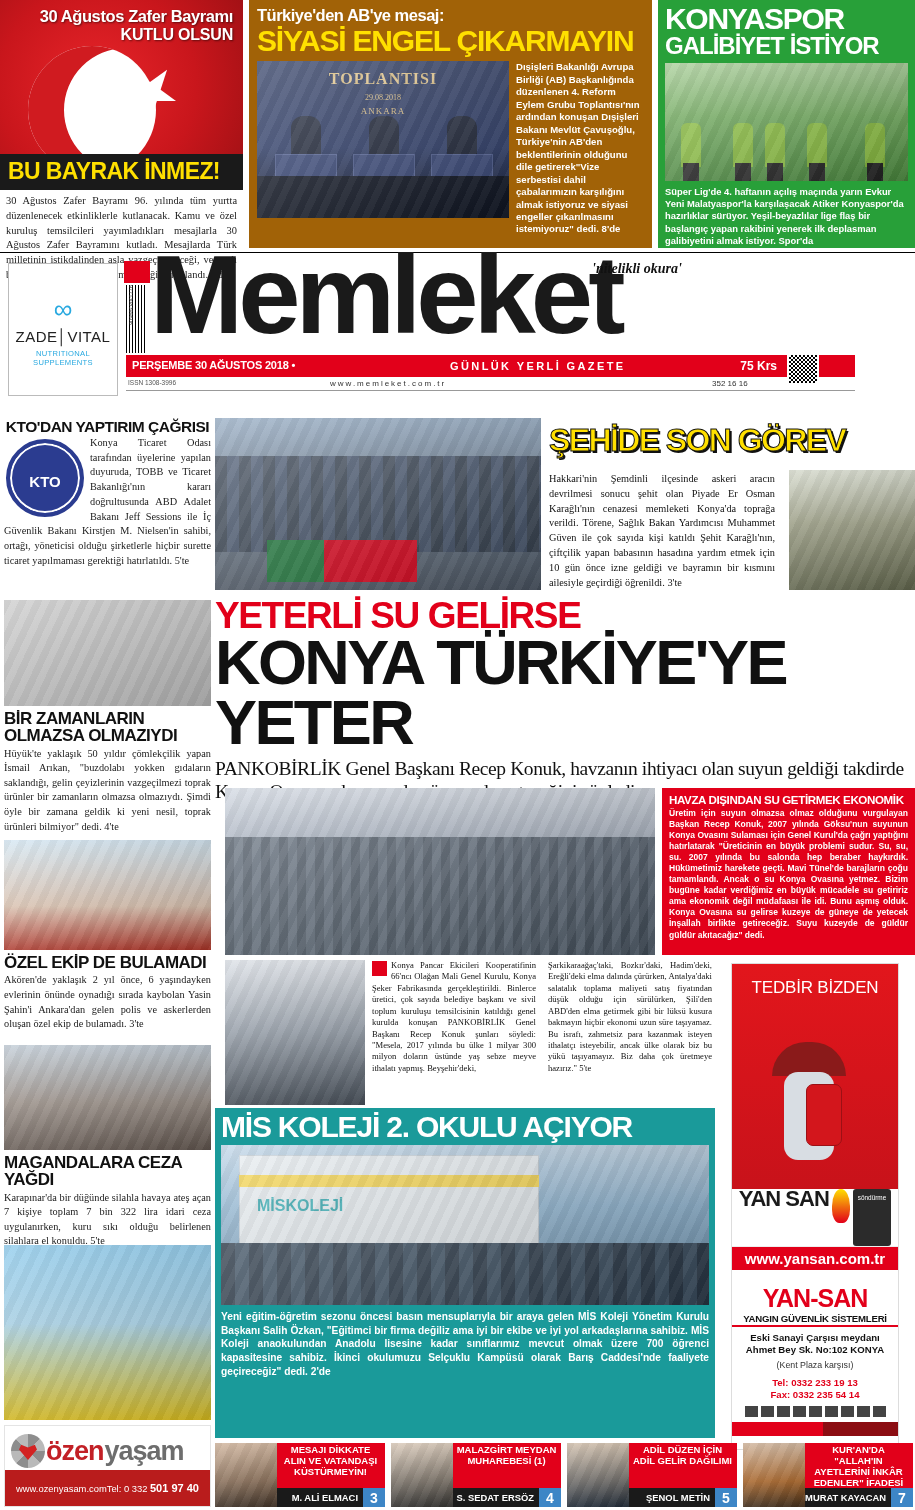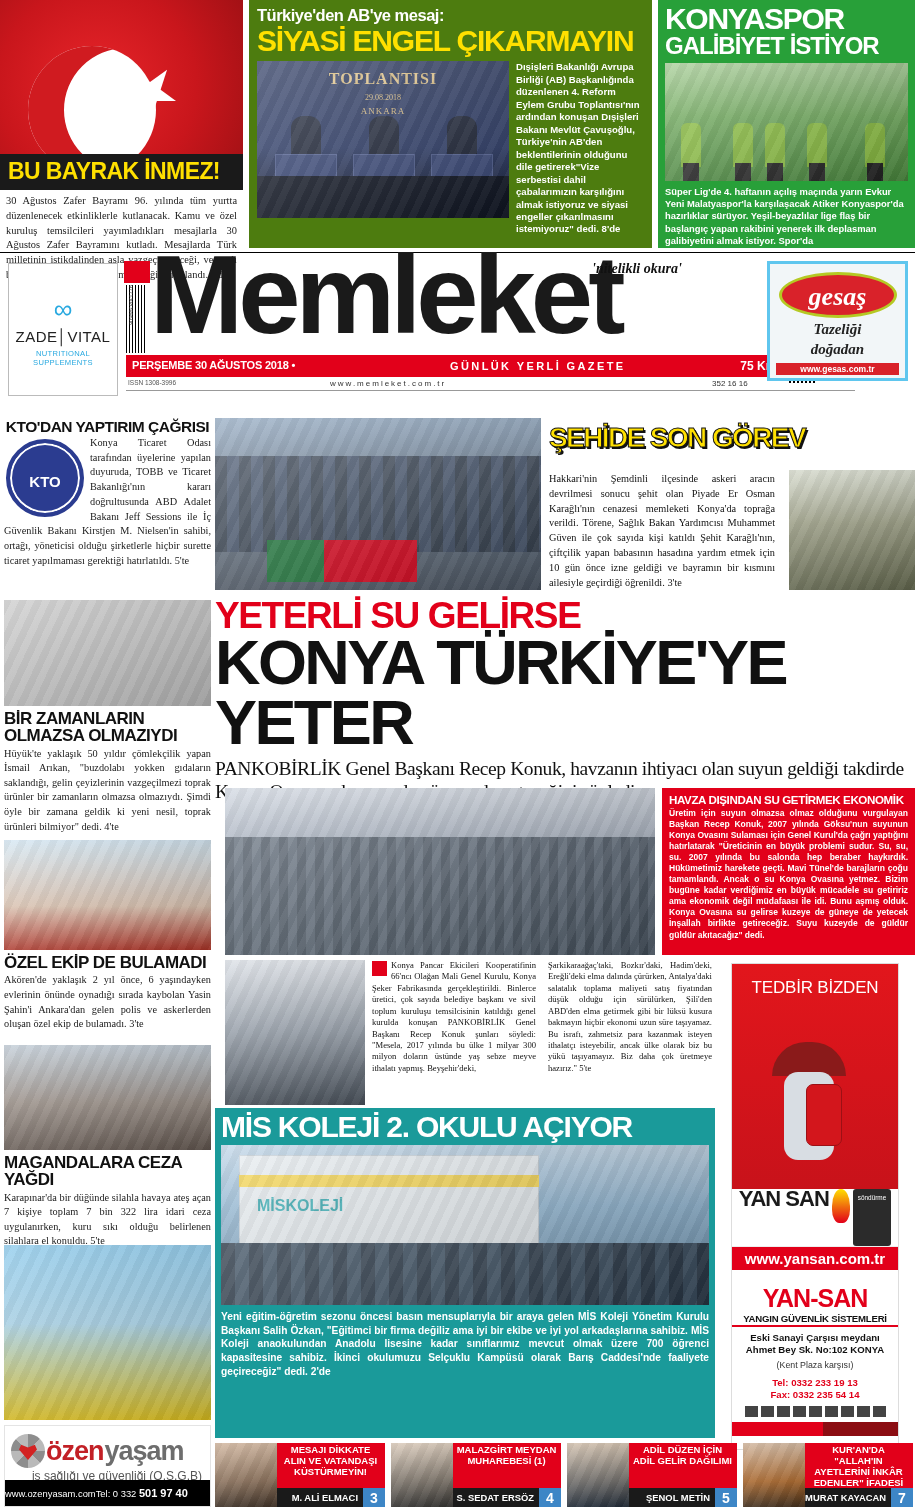--- a/index.html
+++ b/index.html
@@ -44,21 +44,21 @@
   .flag-head { position:relative; z-index:5; padding:7px 10px 0; text-align:right; }
   .flag-head .l1{ color:#fff; font-size:16.5px; font-weight:bold; letter-spacing:-.4px; line-height:1.1; text-shadow:1px 1px 2px rgba(0,0,0,.5); }
   .flag-head .l2{ color:#fff; font-size:16px; font-weight:bold; letter-spacing:-.2px; line-height:1.25; text-shadow:1px 1px 2px rgba(0,0,0,.5); }
   #flag-banner{ position:absolute; left:0; bottom:0; width:243px; background:#1a1a1a; padding:4px 8px 5px;
     z-index:6; }
   #flag-banner span{ color:#ffe000; font-size:23px; font-weight:bold; letter-spacing:-.6px; display:block; }
   #flag-text{ position:absolute; left:0; top:194px; width:243px; padding:0 6px;
     font-family:"Liberation Serif", serif; font-size:10.4px; line-height:1.42; color:#1a1a1a; text-align:justify; }
 
   
-  #ab-story{ position:absolute; left:249px; top:0; width:403px; height:248px; background:#4d7c0f; padding:6px 8px 8px; }
+  #ab-story{ position:absolute; left:249px; top:0; width:403px; height:248px; background:#a16207; padding:6px 8px 8px; }
   #ab-story .kicker{ color:#fff; font-size:16.5px; font-weight:bold; letter-spacing:-.5px; }
   #ab-story .head{ color:#ffe000; font-size:30px; font-weight:bold; letter-spacing:-1.2px; line-height:.98; margin:1px 0 6px; }
   #ab-body{ display:flex; gap:7px; }
   #ab-photo{ width:252px; height:157px; flex:none;
     background:linear-gradient(180deg,#25335c 0%,#2c3c6b 55%,#1a2136 100%); position:relative; overflow:hidden;}
   #ab-photo .ttl{ position:absolute;top:9px;left:0;right:0;text-align:center;color:#e8c98a;font-family:"Liberation Serif",serif;font-size:16px;font-weight:bold;letter-spacing:1px;}
   #ab-photo .dt{ position:absolute;top:32px;left:0;right:0;text-align:center;color:#e8c98a;font-family:"Liberation Serif",serif;font-size:8px;}
   #ab-photo .ct{ position:absolute;top:45px;left:0;right:0;text-align:center;color:#e8c98a;font-family:"Liberation Serif",serif;font-size:9px;letter-spacing:1px;}
   #ab-photo .pod{position:absolute;bottom:38px;width:62px;height:26px;background:#3a4a7d;border:1px solid #55659a;}
   #ab-photo .fig{position:absolute;bottom:62px;width:30px;height:40px;background:#1c2438;border-radius:12px 12px 0 0;}
@@ -113,21 +113,21 @@
   #kto .bd{ font-family:"Liberation Serif",serif; font-size:10.3px; line-height:1.43; text-align:justify; color:#1a1a1a; }
 
   
   #sehide{ position:absolute; left:215px; top:418px; width:700px; height:172px; }
   #sehide-photo{ position:absolute; left:0; top:0; width:326px; height:172px;
     background:linear-gradient(180deg,#8ea6c0 0%,#6e7f92 40%,#4f5a68 100%); overflow:hidden;}
   #sehide-photo .coffin{ position:absolute; left:52px; bottom:8px; width:150px; height:42px;
      background:linear-gradient(90deg,#1e7a3c 0 38%,#e2001a 38% 100%); }
   #sehide-photo .crowdrow{ position:absolute; left:0; right:0; top:38px; height:96px;
      background: repeating-linear-gradient(90deg,#2f3a49 0 12px,#41506a 12px 24px); opacity:.85;}
-  #sehide .ttl{ position:absolute; left:334px; top:4px; color:#ffe000; font-size:28px; font-weight:bold;
+  #sehide .ttl{ position:absolute; left:334px; top:4px; color:#ffe000; font-size:32px; font-weight:bold;
      letter-spacing:-1.6px; -webkit-text-stroke:1px #111; text-shadow:2px 2px 0 #111;}
   #sehide .bd{ position:absolute; left:334px; top:54px; width:226px; font-family:"Liberation Serif",serif;
      font-size:10.3px; line-height:1.44; text-align:justify; color:#111;}
   #sehide-portrait{ position:absolute; left:574px; top:52px; width:126px; height:120px;
      background:linear-gradient(180deg,#cfd4c4 0%,#9a9d80 45%,#6d7256 100%); }
 
   
   #mainhead{ position:absolute; left:215px; top:597px; width:700px; }
   #mainhead .kick{ color:#e2001a; font-size:37px; font-weight:bold; letter-spacing:-1.4px; line-height:1;}
   #mainhead .big{ color:#111; font-size:63px; font-weight:bold; letter-spacing:-2.6px; line-height:.96; margin-top:-2px;}
@@ -196,22 +196,22 @@
   #ozen .lg{ display:flex; align-items:center; gap:1px; padding:8px 6px 0;}
   #ozen .gear{ width:34px; height:34px; border-radius:50%; background:
      conic-gradient(#8d8d8d 0 12%, #b9b9b9 12% 25%, #8d8d8d 25% 37%, #b9b9b9 37% 50%,
                     #8d8d8d 50% 62%, #b9b9b9 62% 75%, #8d8d8d 75% 87%, #b9b9b9 87% 100%);
      position:relative;}
   #ozen .gear:after{ content:""; position:absolute; left:8px; top:10px; width:18px; height:16px; background:#d32222;
      clip-path: polygon(50% 100%, 0 35%, 12% 5%, 50% 22%, 88% 5%, 100% 35%);}
   #ozen .o{ font-size:27px; font-weight:bold; color:#c22026; letter-spacing:-1px; line-height:1;}
   #ozen .y{ font-size:27px; font-weight:bold; color:#6d6d6d; letter-spacing:-1px; line-height:1;}
   #ozen .tag{ text-align:right; padding-right:8px; font-size:12px; color:#555; margin-top:1px;}
-  #ozen .bar{ position:absolute; left:0; bottom:0; width:100%; height:26px; background:#000000; color:#fff;
-     display:flex; align-items:center; justify-content:flex-start; font-size:9.4px;}
+  #ozen .bar{ position:absolute; left:0; bottom:0; width:100%; height:36px; background:#b91c1c; color:#fff;
+     display:flex; align-items:center; justify-content:center; font-size:9.4px;}
   #ozen .bar b{ font-size:11px; }
 
   
   #cols{ position:absolute; left:215px; top:1443px; width:700px; height:52px; display:flex; gap:6px;}
   .colbox{ width:170px; height:64px; position:relative; background:#e2001a; overflow:hidden;}
   .colbox .pic{ position:absolute; left:0; top:0; width:62px; height:64px;
       background:linear-gradient(180deg,#caa98c 0%,#8e6f55 60%,#4a3a2d 100%);}
   .colbox .hl{ position:absolute; left:64px; right:3px; top:2px; color:#fff; font-size:9.5px; font-weight:bold;
       text-align:center; line-height:1.15;}
   .colbox .ft{ position:absolute; left:62px; right:0; bottom:0; height:19px; background:#1a1a1a;
@@ -223,20 +223,24 @@
 </head>
 <body>
 
 <div class="page">
 
   <div id="top-band">
 
     <div id="flag-promo">
       <div class="crescent"></div>
       <div class="star"></div>
+      <div class="flag-head">
+        <div class="l1">30 Ağustos Zafer Bayramı</div>
+        <div class="l2">KUTLU OLSUN</div>
+      </div>
       <div id="flag-banner">
         <span>BU BAYRAK İNMEZ!</span>
       </div>
     </div>
     <div id="flag-text">30 Ağustos Zafer Bayramı 96. yılında tüm yurtta düzenlenecek etkinliklerle kutlanacak. Kamu ve özel kuruluş temsilcileri yayımladıkları mesajlarla 30 Ağustos Zafer Bayramını kutladı. Mesajlarda Türk milletinin istikdalinden asla vazgeçmeyeceği, ve şanlı bayrağın asla gönderden inmeyeceği vurgulandı. 7'de</div>
 
     <div id="ab-story">
       <div class="kicker">Türkiye'den AB'ye mesaj:</div>
       <div class="head">SİYASİ ENGEL ÇIKARMAYIN</div>
       <div id="ab-body">
@@ -295,26 +299,20 @@
       <span class="dt">PERŞEMBE 30 AĞUSTOS 2018 •</span>
       <span class="gz">GÜNLÜK YERLİ GAZETE</span>
       <span class="pr">75 Krs</span>
     </div>
     <div id="qr"></div>
     <div id="issn">ISSN 1308-3996</div>
     <div id="weburl">www.memleket.com.tr</div>
     <div id="phone">352 16 16</div>
     <div id="massep"></div>
 
-    <div id="gesas">
-      <div class="oval">gesaş</div>
-      <div class="tz">Tazeliği</div>
-      <div class="tz">doğadan</div>
-      <div class="u">www.gesas.com.tr</div>
-    </div>
   </div>
 
   <div id="kto">
     <div class="hd">KTO'DAN YAPTIRIM ÇAĞRISI</div>
     <div class="logo">KTO</div>
     <div class="bd">Konya Ticaret Odası tarafından üyelerine yapılan duyuruda, TOBB ve Ticaret Bakanlığı'nın kararı doğrultusunda ABD Adalet Bakanı Jeff Sessions ile İç Güvenlik Bakanı Kirstjen M. Nielsen'in sahibi, ortağı, yöneticisi olduğu şirketlerle hiçbir surette ticaret yapılmaması gerektiği hatırlatıldı. 5'te</div>
   </div>
 
   <div id="sehide">
     <div id="sehide-photo" class="photo">

